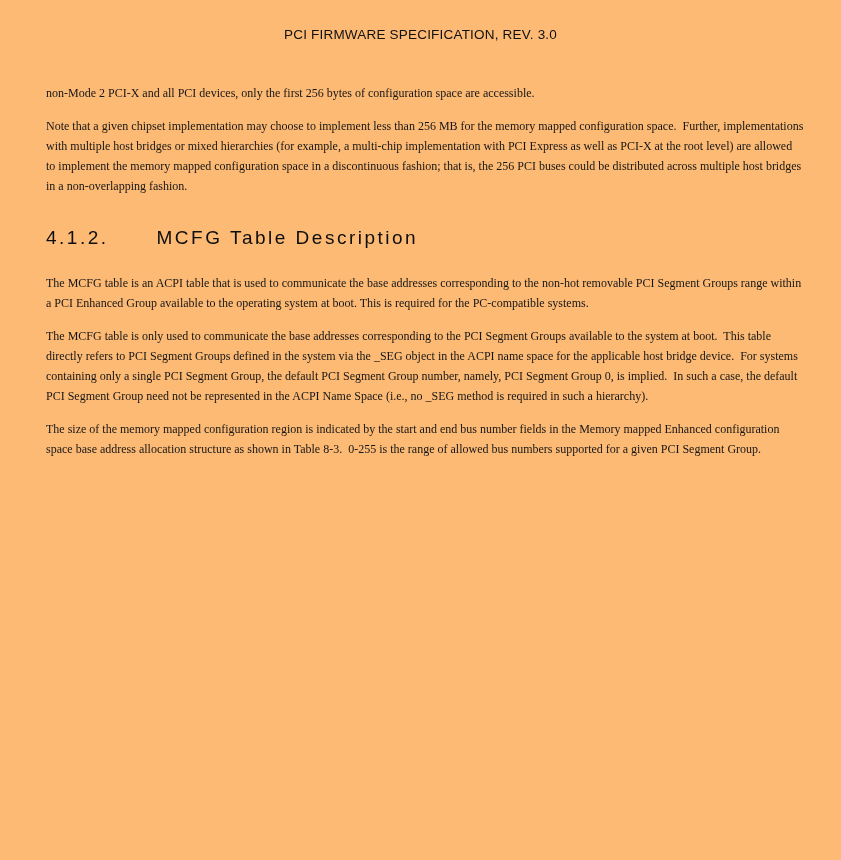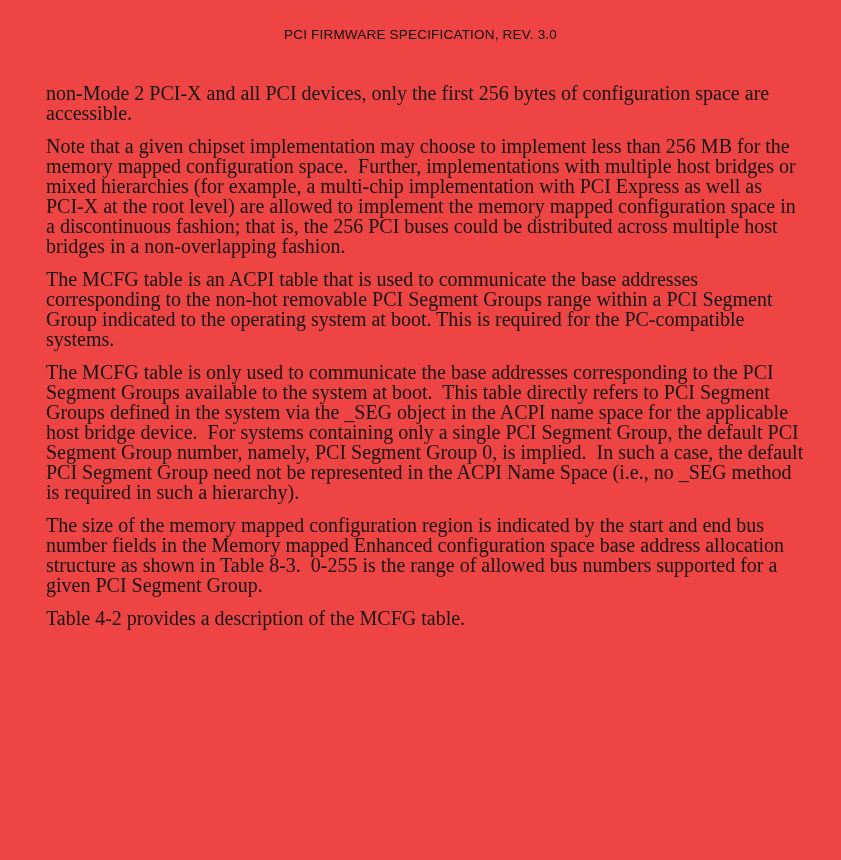--- a/index.html
+++ b/index.html
@@ -4,21 +4,21 @@
 <style>
   html, body {
     margin: 0;
     padding: 0;
     background: #ffffff;
   }
   .page {
     position: relative;
     width: 841px;
     height: 860px;
-    background: #ef4444;
+    background: #fdba74;
     overflow: hidden;
     color: #161616;
   }
   .running-header {
     padding-top: 27px;
     text-align: center;
     font-family: "Liberation Sans", sans-serif;
     font-size: 13.5px;
     line-height: 16px;
     letter-spacing: 0.2px;
@@ -26,21 +26,21 @@
   }
   .content {
     position: absolute;
     left: 46px;
     top: 43px;
     width: 758px;
   }
   .content p {
     margin: 0 0 13px 0;
     font-family: "Liberation Serif", "DejaVu Serif", serif;
-    font-size: 20px;
+    font-size: 12px;
     line-height: 20px;
     white-space: pre-wrap;
     color: #161616;
   }
   .content p.first {
     margin-top: 40px;
   }
   h2.section-heading {
     margin: 30px 0 23px 0;
     font-family: "Liberation Sans", sans-serif;
@@ -63,23 +63,25 @@
 
   <div class="running-header">PCI FIRMWARE SPECIFICATION, REV. 3.0</div>
 
   <div class="content">
 
     <p class="first">non-Mode 2 PCI-X and all PCI devices, only the first 256 bytes of configuration space are accessible.</p>
 
     <p>Note that a given chipset implementation may choose to implement less than 256 MB for the memory mapped configuration space.  Further, implementations with multiple host bridges or mixed hierarchies (for example, a multi-chip implementation with PCI Express as well as PCI-X at the root level) are allowed to implement the memory mapped configuration space in a discontinuous fashion; that is, the 256 PCI buses could be distributed across multiple host bridges in a non-overlapping fashion.</p>
 
 
+    <h2 class="section-heading">
+      <span class="sec-num">4.1.2.</span><span>MCFG Table Description</span>
+    </h2>
 
-    <p>The MCFG table is an ACPI table that is used to communicate the base addresses corresponding to the non-hot removable PCI Segment Groups range within a PCI Segment Group indicated to the operating system at boot. This is required for the PC-compatible systems.</p>
+    <p>The MCFG table is an ACPI table that is used to communicate the base addresses corresponding to the non-hot removable PCI Segment Groups range within a PCI Enhanced Group available to the operating system at boot. This is required for the PC-compatible systems.</p>
 
     <p>The MCFG table is only used to communicate the base addresses corresponding to the PCI Segment Groups available to the system at boot.  This table directly refers to PCI Segment Groups defined in the system via the _SEG object in the ACPI name space for the applicable host bridge device.  For systems containing only a single PCI Segment Group, the default PCI Segment Group number, namely, PCI Segment Group 0, is implied.  In such a case, the default PCI Segment Group need not be represented in the ACPI Name Space (i.e., no _SEG method is required in such a hierarchy).</p>
 
     <p>The size of the memory mapped configuration region is indicated by the start and end bus number fields in the Memory mapped Enhanced configuration space base address allocation structure as shown in Table 8-3.  0-255 is the range of allowed bus numbers supported for a given PCI Segment Group.</p>
 
-    <p>Table 4-2 provides a description of the MCFG table.</p>
 
   </div>
 </div>
 
 </body></html>

